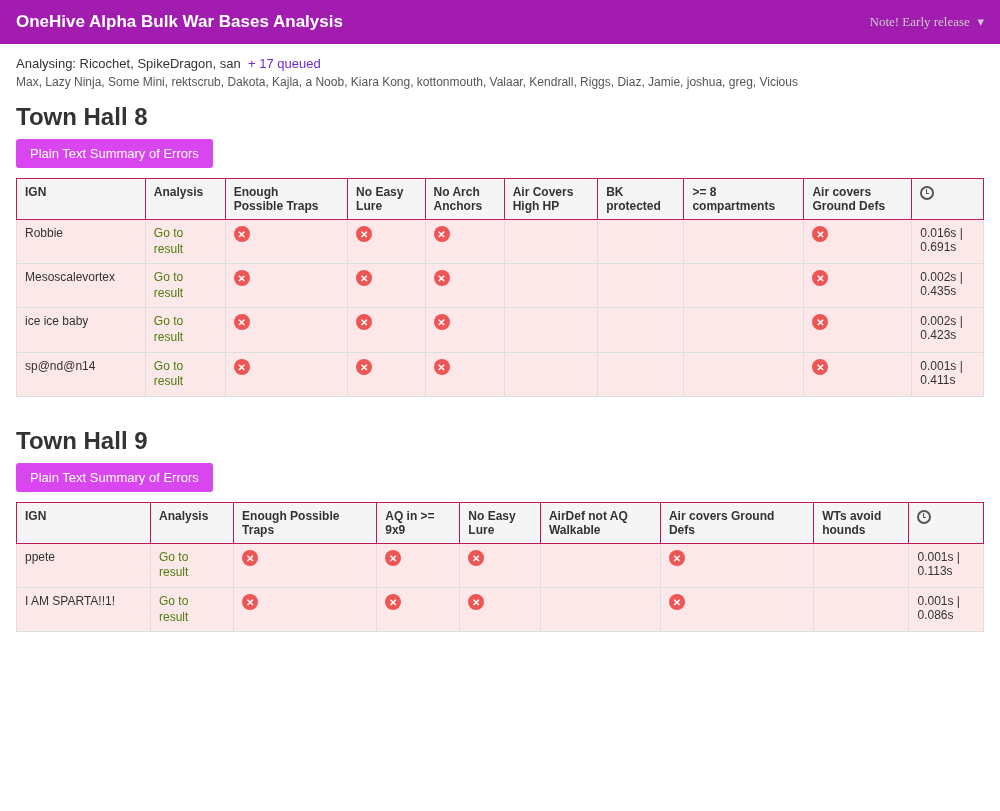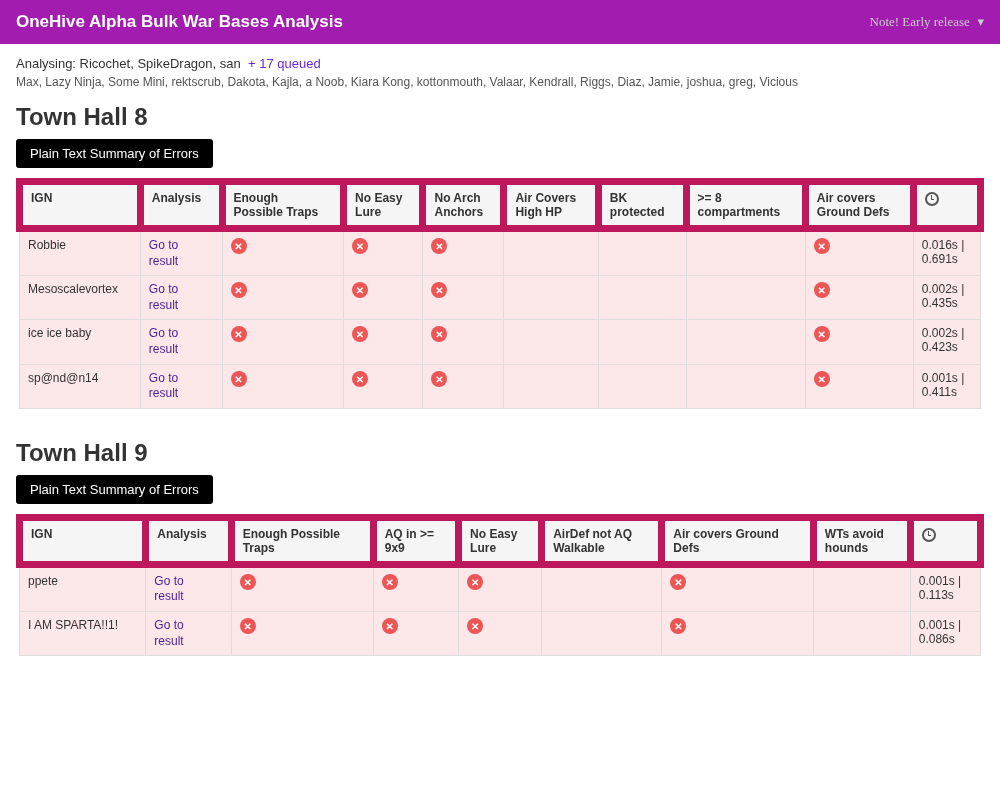--- a/index.html
+++ b/index.html
@@ -19,53 +19,53 @@
 
     .content { padding: 12px 16px; }
 
     .analysing-line { font-size: 13px; margin-bottom: 4px; }
     .queued-link { color: #6d28d9; text-decoration: none; }
     .players-line { font-size: 12px; color: #555; margin-bottom: 14px; }
 
     .section-title { font-size: 24px; font-weight: bold; margin-bottom: 8px; }
 
     .plain-text-btn {
-      background: #000000;
+      background: #d946ef;
       color: #fff;
       border: none;
       padding: 7px 14px;
       font-size: 13px;
       border-radius: 3px;
       cursor: pointer;
       margin-bottom: 10px;
       display: inline-block;
     }
 
     table {
       width: 100%;
       border-collapse: collapse;
       font-size: 12px;
       margin-bottom: 30px;
     }
     th {
-      border: 7px solid #be185d;
+      border: 1px solid #be185d;
       padding: 6px 8px;
       background: #f5f5f5;
       font-weight: bold;
       vertical-align: top;
       text-align: left;
     }
     td {
       border: 1px solid #ddd;
       padding: 6px 8px;
       vertical-align: top;
     }
     tr.error-row td { background: #fce8e8; }
 
-    .go-to-link { color: #4c1d95; text-decoration: none; display: inline-block; line-height: 1.3; }
+    .go-to-link { color: #4d7c0f; text-decoration: none; display: inline-block; line-height: 1.3; }
 
     .error-icon {
       display: inline-block;
       width: 16px;
       height: 16px;
       background: #e55;
       border-radius: 50%;
       position: relative;
       vertical-align: middle;
     }

